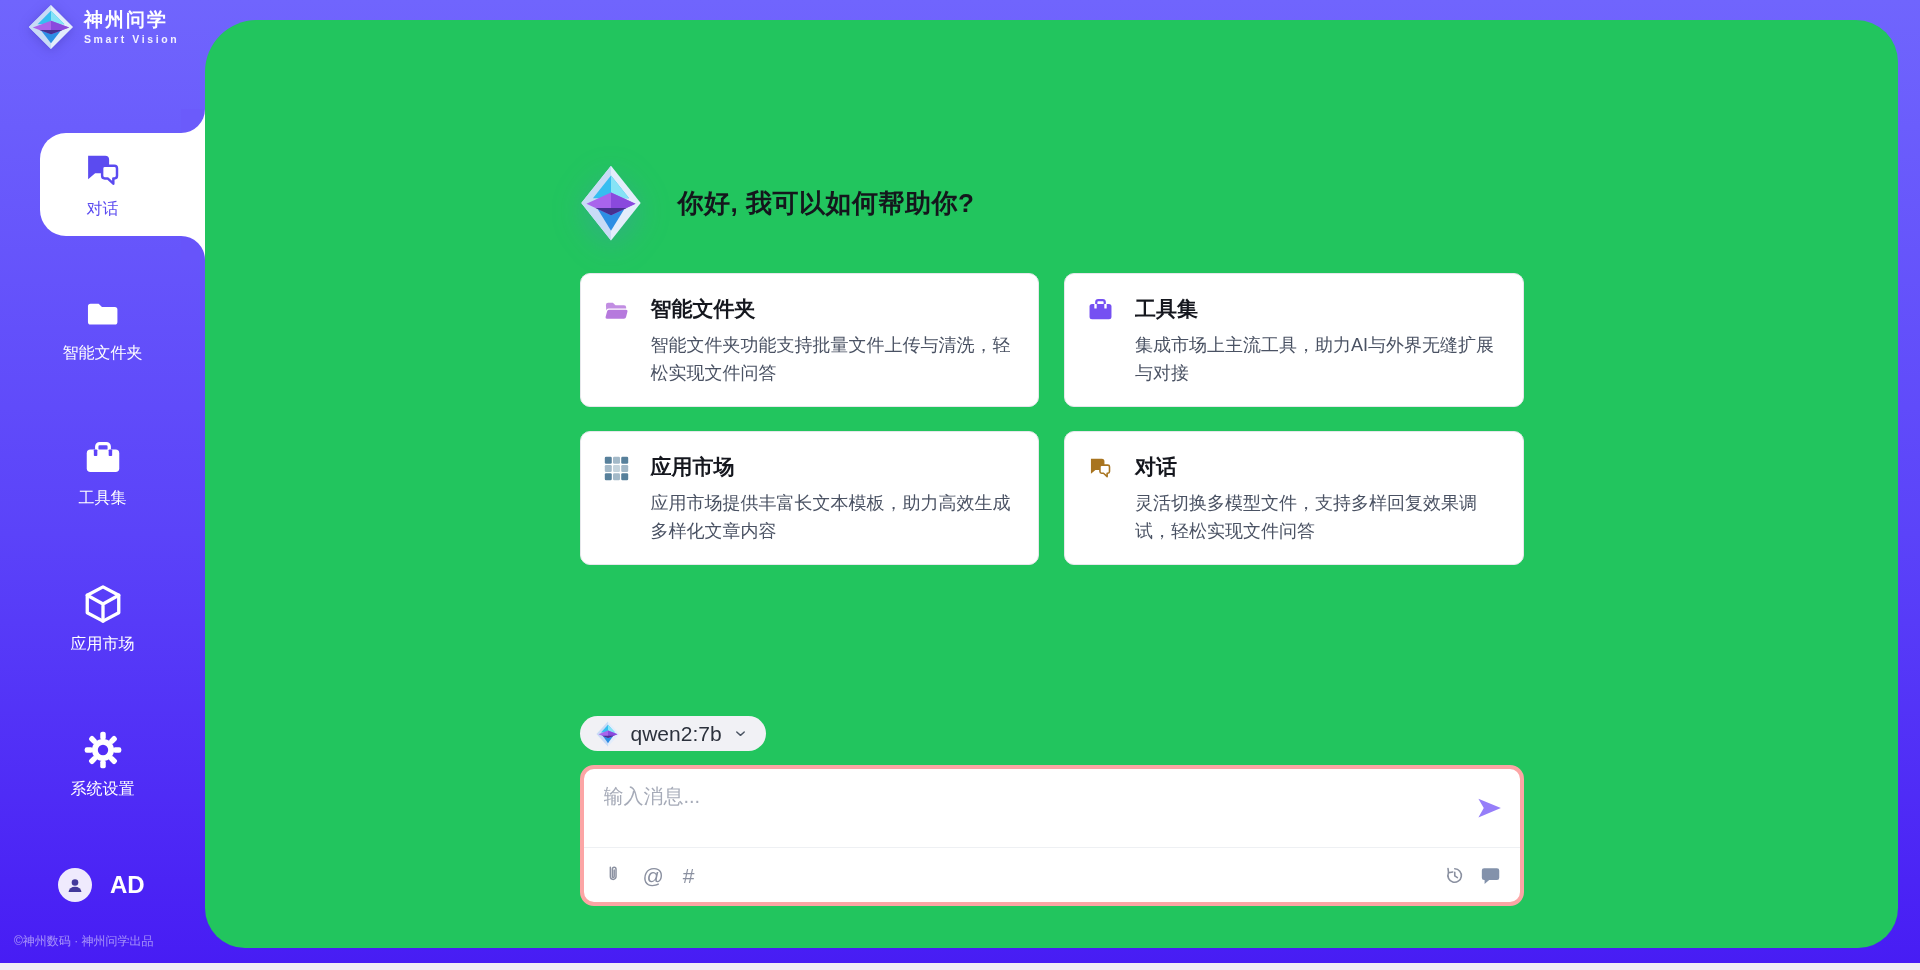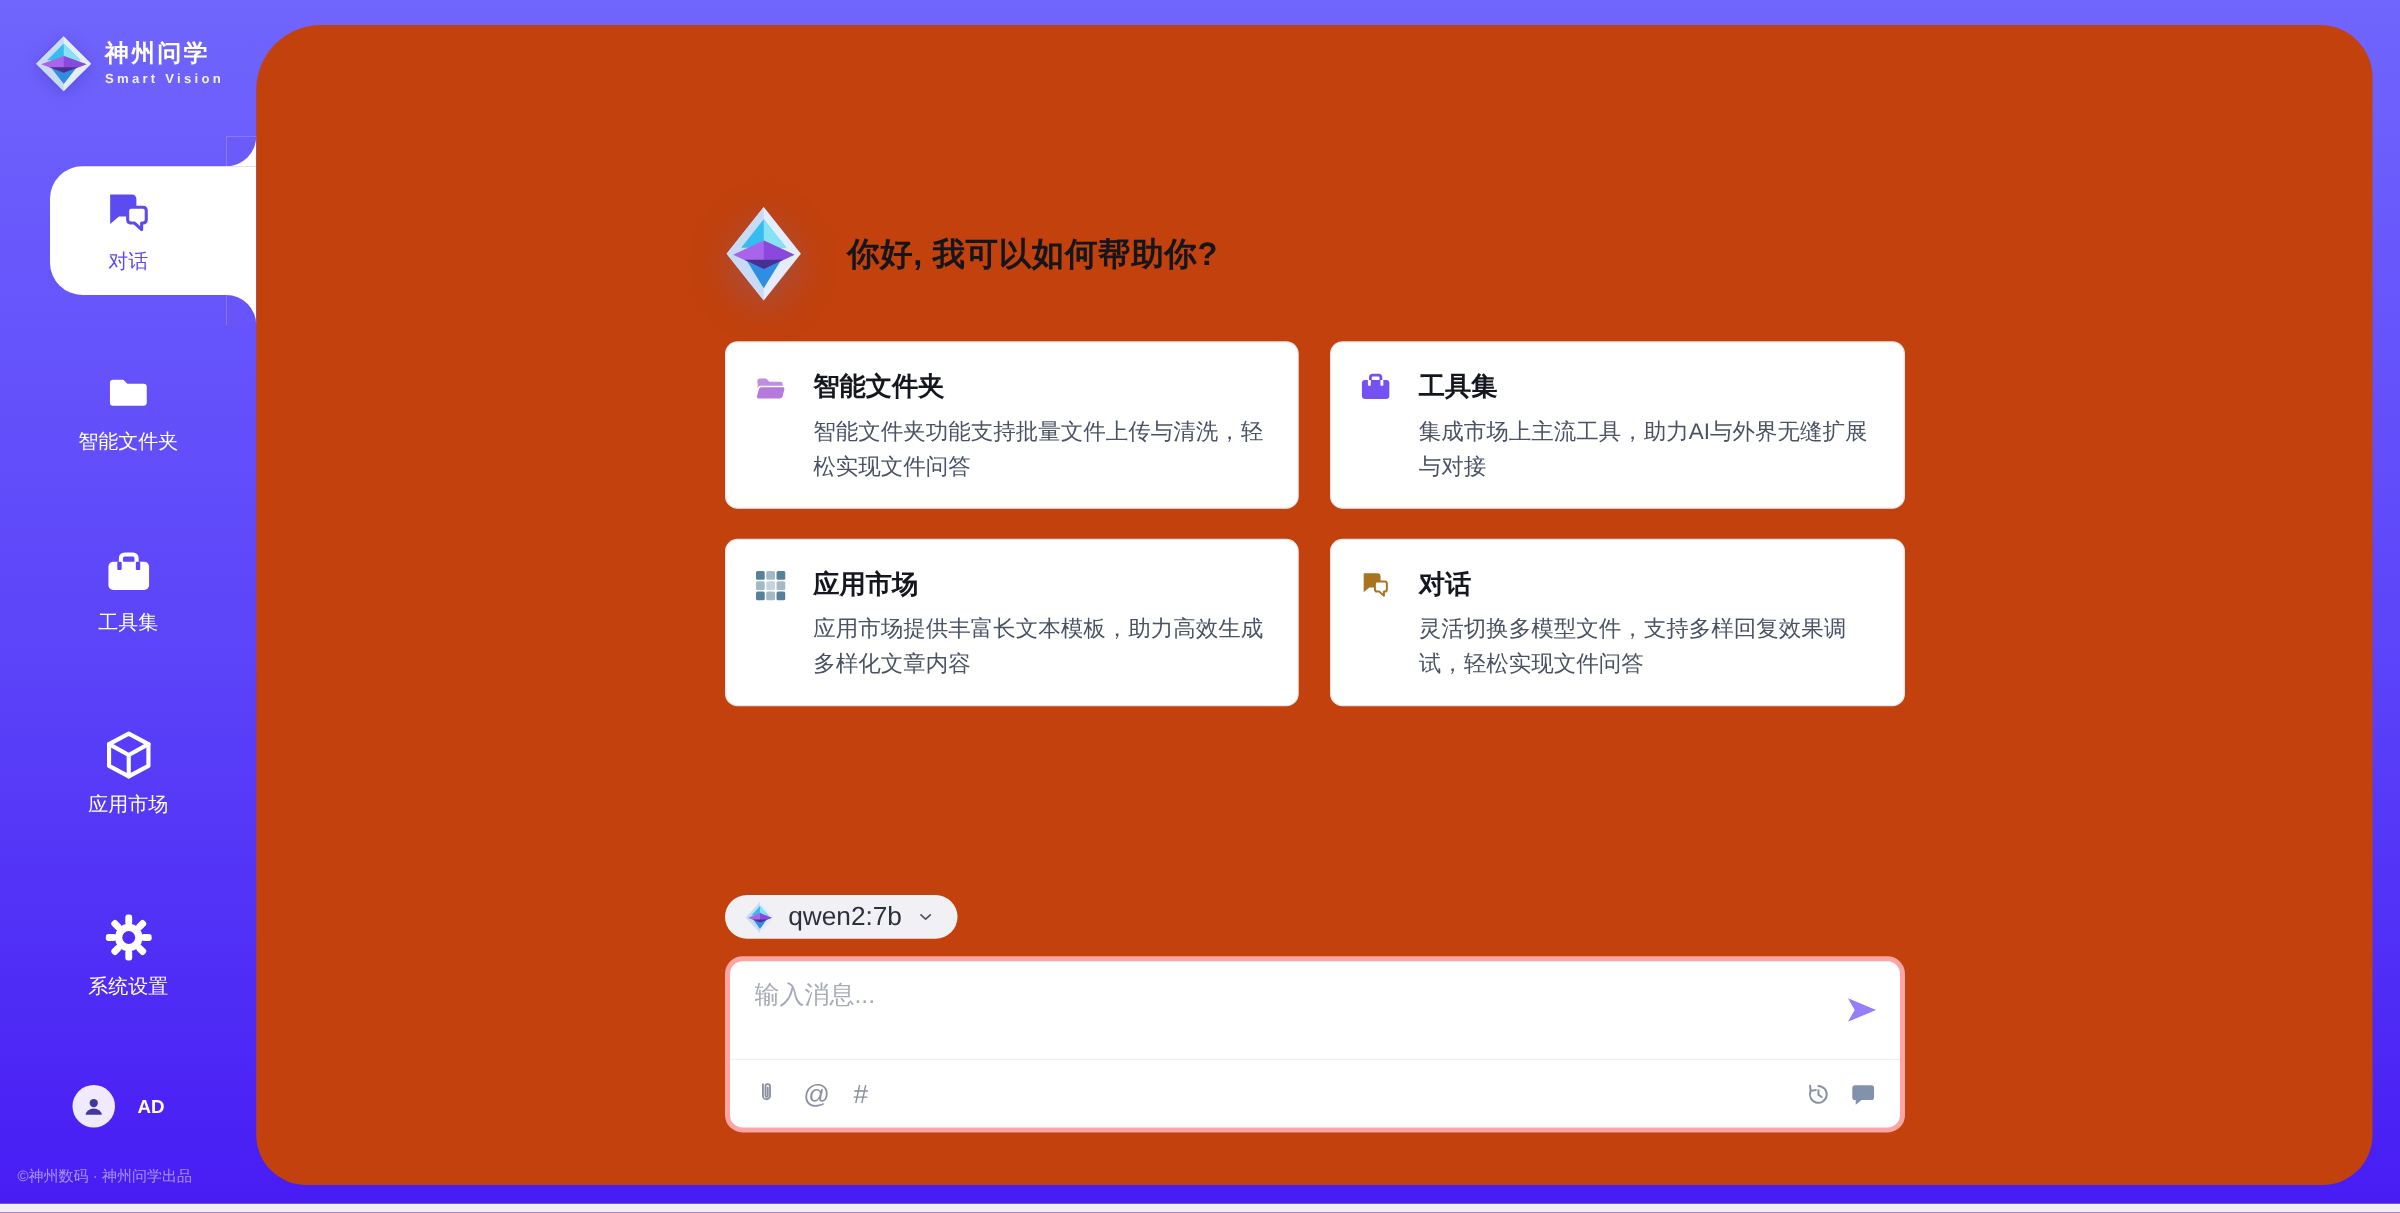--- a/index.html
+++ b/index.html
@@ -6,21 +6,21 @@
   html,body { width:1920px; height:970px; overflow:hidden; }
   body {
     font-family:"Liberation Sans","DejaVu Sans",sans-serif;
     background:linear-gradient(180deg,#7065fd 0%,#5b43f9 55%,#471cf4 100%);
     position:relative;
   }
   svg { display:block; }
 
   
   .sidebar { position:absolute; left:0; top:0; width:205px; height:970px; }
-  .brand { position:absolute; left:28px; top:28px; display:flex; align-items:center; gap:10px; }
+  .brand { position:absolute; left:28px; top:4px; display:flex; align-items:center; gap:10px; }
   .brand-diamond { width:46px; height:46px; filter:drop-shadow(0 2px 6px rgba(30,20,120,.25)); }
   .brand-name { color:#fff; font-size:19px; font-weight:bold; letter-spacing:2px; line-height:1.2; }
   .brand-tagline { color:#f2f0ff; font-size:10.5px; font-weight:700; letter-spacing:2.6px; margin-top:2px; }
 
   .nav-item { position:absolute; left:0; width:205px; display:flex; flex-direction:column;
               align-items:center; justify-content:center; gap:9px; cursor:pointer; color:#fff; }
   .nav-label { font-size:16px; color:#fff; }
 
   .nav-item.active { top:133px; height:103px; gap:7px; }
   .nav-item.active::before { content:""; position:absolute; left:40px; right:0; top:0; bottom:0;
@@ -36,25 +36,25 @@
   .tab-curve.b .q { background:#6754fa; border-top-right-radius:100%; }
 
   .nav-folders { top:290px; height:80px; }
   .nav-tools   { top:434px; height:80px; }
   .nav-market  { top:579px; height:80px; }
   .nav-settings{ top:725px; height:80px; }
 
   .user-row { position:absolute; left:58px; top:868px; display:flex; align-items:center; gap:18px; cursor:pointer; }
   .avatar { width:34px; height:34px; border-radius:50%; background:#efeafd; display:flex;
             align-items:center; justify-content:center; color:#43399b; }
-  .user-initials { color:#fff; font-size:15px; font-weight:600; }
+  .user-initials { color:#fff; font-size:24px; font-weight:600; }
   .copyright { position:absolute; left:14px; bottom:20px; color:rgba(255,255,255,.5); font-size:12px; }
 
   
-  .panel { position:absolute; left:205px; top:20px; right:22px; bottom:22px; background:#c2410c;
+  .panel { position:absolute; left:205px; top:20px; right:22px; bottom:22px; background:#22c55e;
            border-radius:52px 42px 40px 40px; display:flex; justify-content:center; overflow:hidden; }
   .column { width:944px; display:flex; flex-direction:column; padding-top:143px; }
 
   .greeting { display:flex; align-items:center; gap:36px; height:80px; }
   .greeting-diamond { width:62px; height:78px; filter:drop-shadow(0 8px 16px rgba(90,120,230,.30)); }
   .greeting-title { font-size:26px; font-weight:bold; color:#14161c; letter-spacing:.5px; }
 
   .cards { margin-top:30px; display:grid; grid-template-columns:1fr 1fr; gap:24px 25px; }
   .card { border:1px solid #e6e7eb; border-radius:10px; background:#fff; min-height:127px;
           padding:21px 24px 18px 22px; display:flex; gap:21px; cursor:pointer; }

